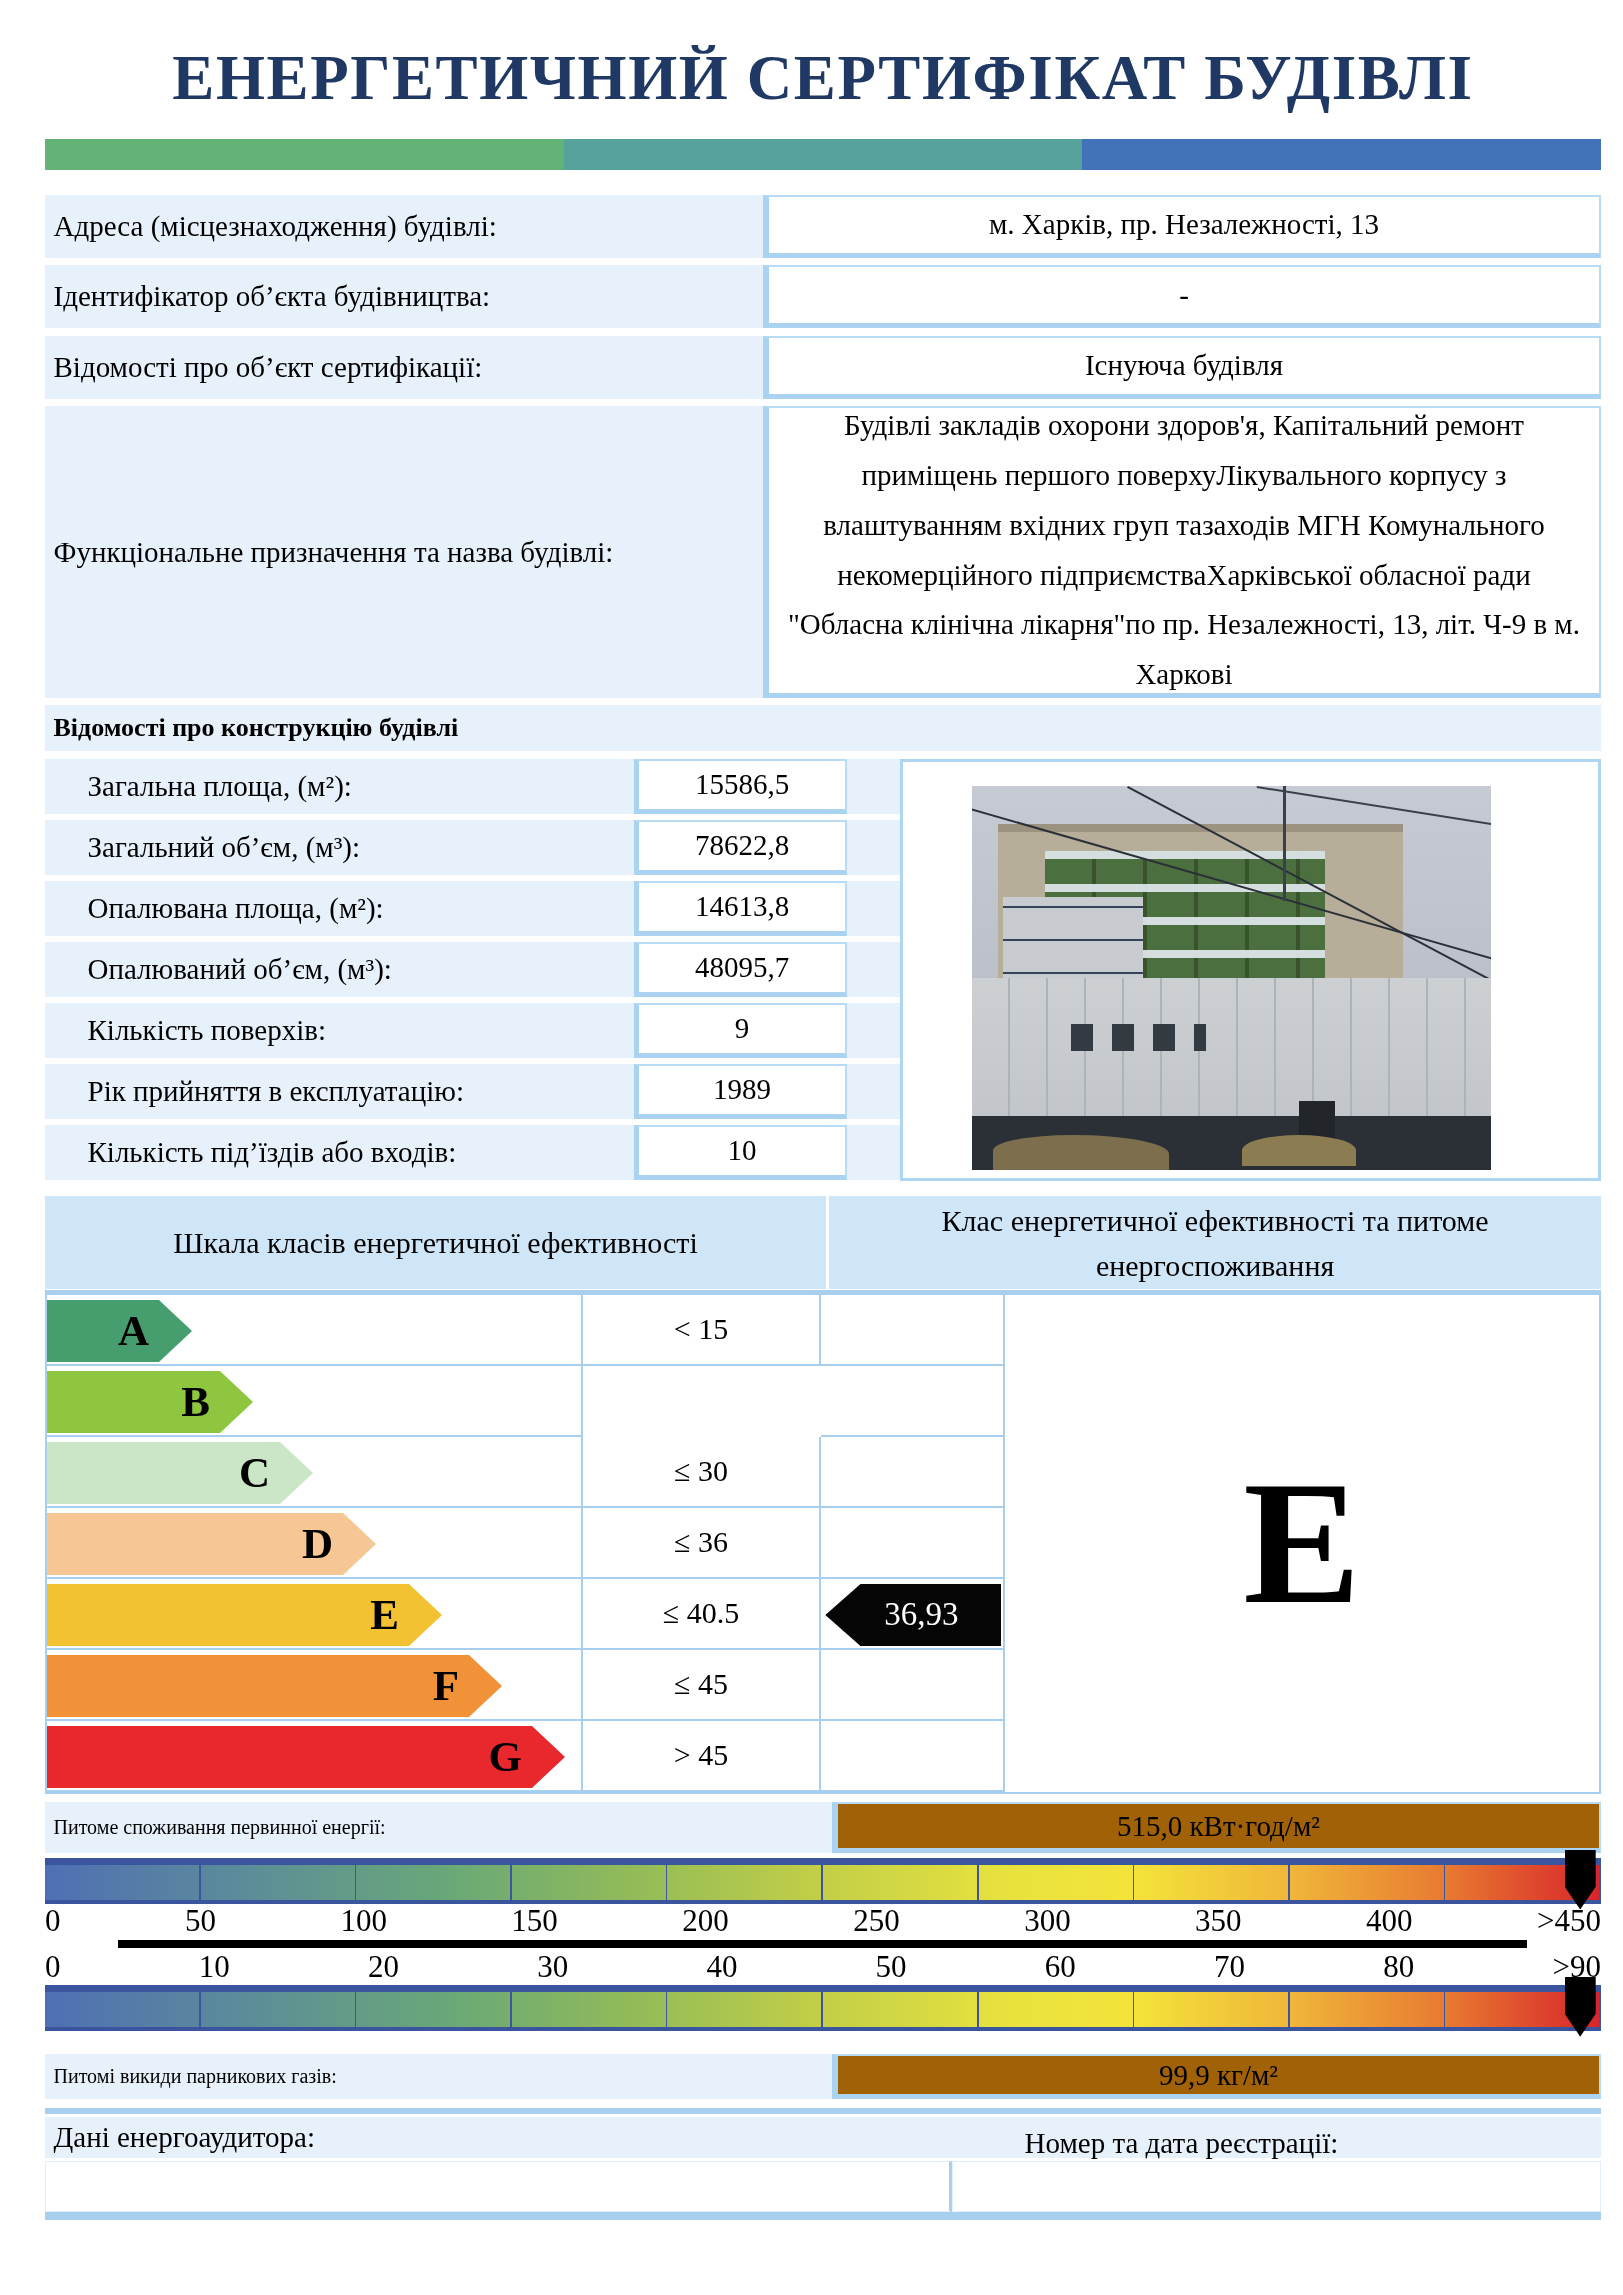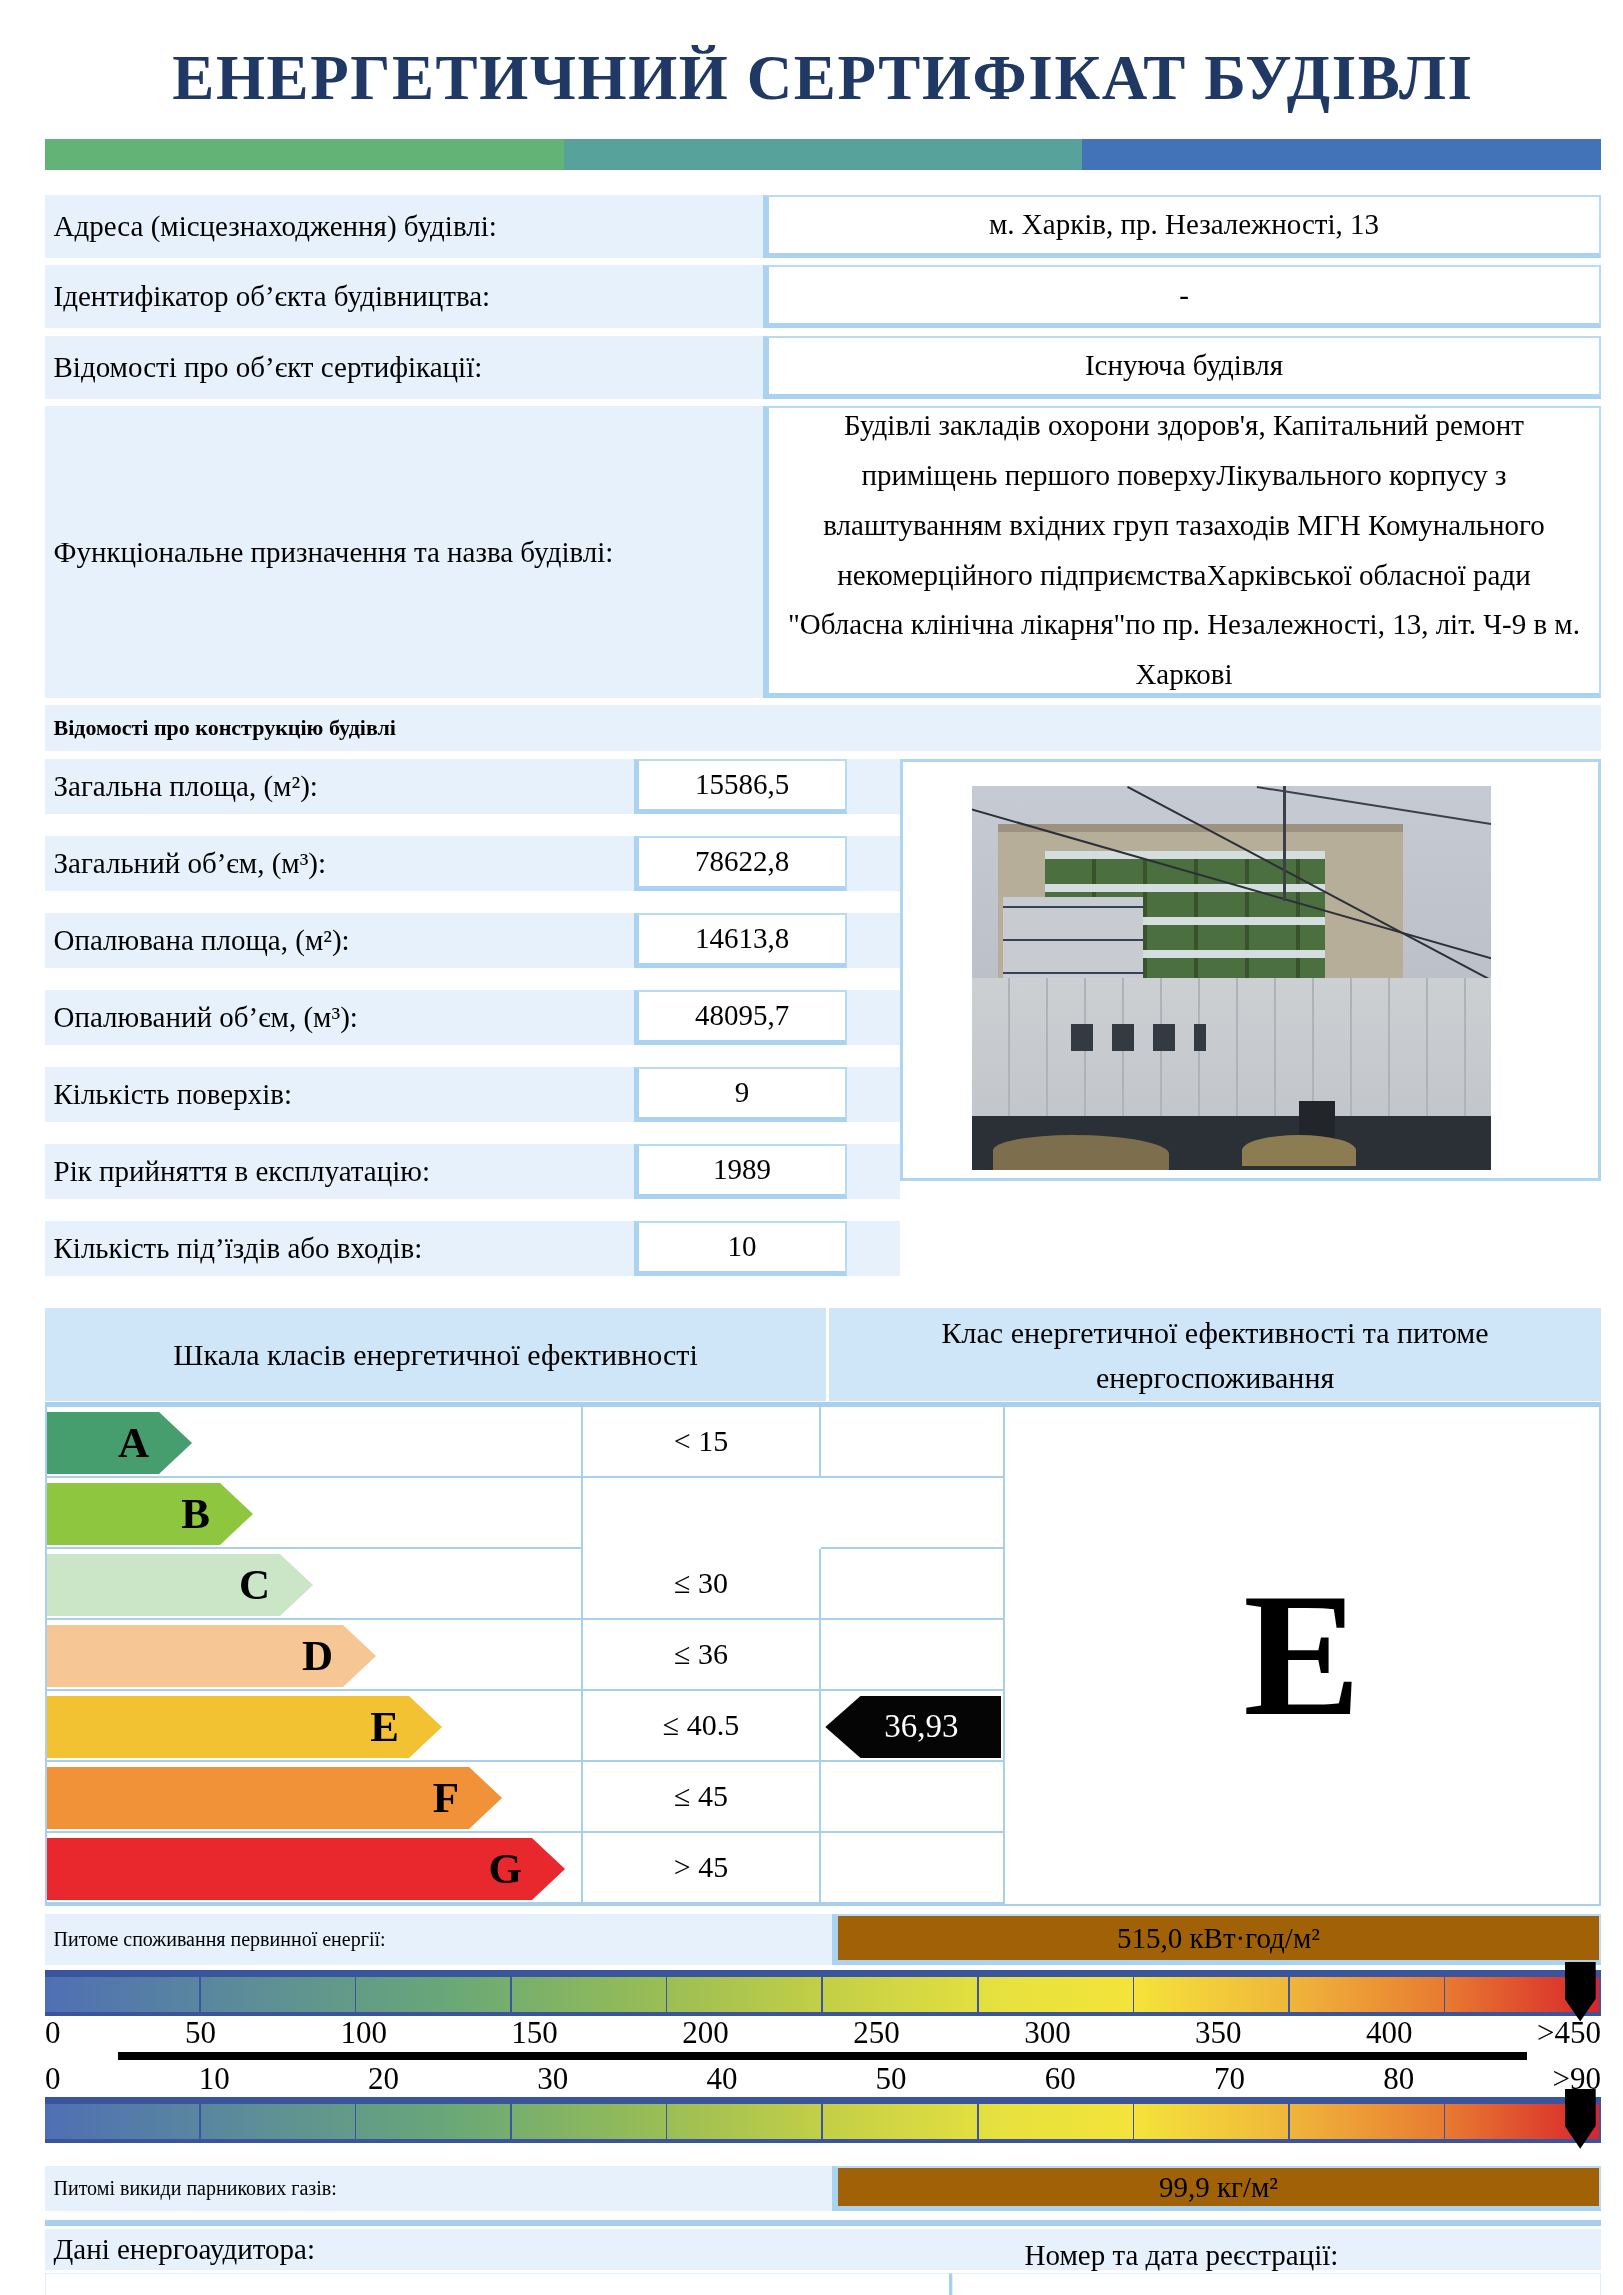--- a/index.html
+++ b/index.html
@@ -22,25 +22,25 @@
               padding-left:8.5px;font-size:29px;}
   .value-box{width:838px;background:#fff;border:2.7px solid #b7dbf4;
              border-left:6.4px solid #a9d3f1;border-bottom:5.9px solid #a9d3f1;
              display:flex;align-items:center;justify-content:center;text-align:center;
              font-size:29px;box-sizing:border-box;}
   .h118{height:63px;} .h548{height:292px;}
   .multiline{line-height:1.72;padding:5.3px 16px;}
 
   
   .section-title{margin-top:6.4px;height:46px;background:#e7f1fb;display:flex;
-                 align-items:center;padding-left:8.5px;font-size:22px;font-weight:bold;
+                 align-items:center;padding-left:8.5px;font-size:26px;font-weight:bold;
                  box-sizing:border-box;}
   .construction{display:flex;margin-top:7.4px;}
   .c-left{width:855px;}
-  .c-row{display:flex;height:55px;margin-bottom:22px;background:#e7f1fb;align-items:stretch;}
+  .c-row{display:flex;height:55px;margin-bottom:6px;background:#e7f1fb;align-items:stretch;padding-left:34px;}
   .c-label{flex:1;display:flex;align-items:center;padding-left:8.5px;font-size:29px;}
   .c-box{width:213px;margin-right:53px;background:#fff;border:2.7px solid #b7dbf4;
          border-left:5.3px solid #a9d3f1;border-bottom:5.3px solid #a9d3f1;
          display:flex;align-items:center;justify-content:center;font-size:29px;
          box-sizing:border-box;}
   .photo-cell{flex:1;border:3.2px solid #aed6f2;background:#fff;box-sizing:border-box;height:422px;}
   .photo{position:relative;margin:24px 0 0 69px;width:519px;height:384px;overflow:hidden;
          background:linear-gradient(180deg,#c6cad2 0%,#babfc7 60%,#b2b7bf 100%);}
   .photo *{position:absolute;}
   .bldg-main{left:5%;top:11%;width:78%;height:46%;background:#b6ae99;}

